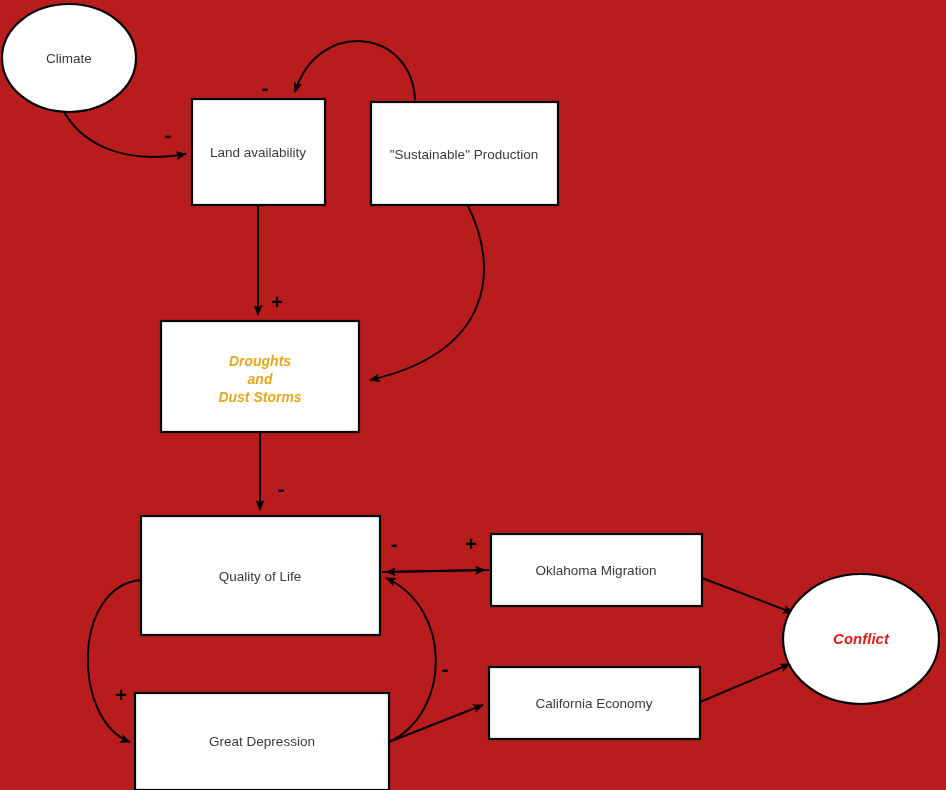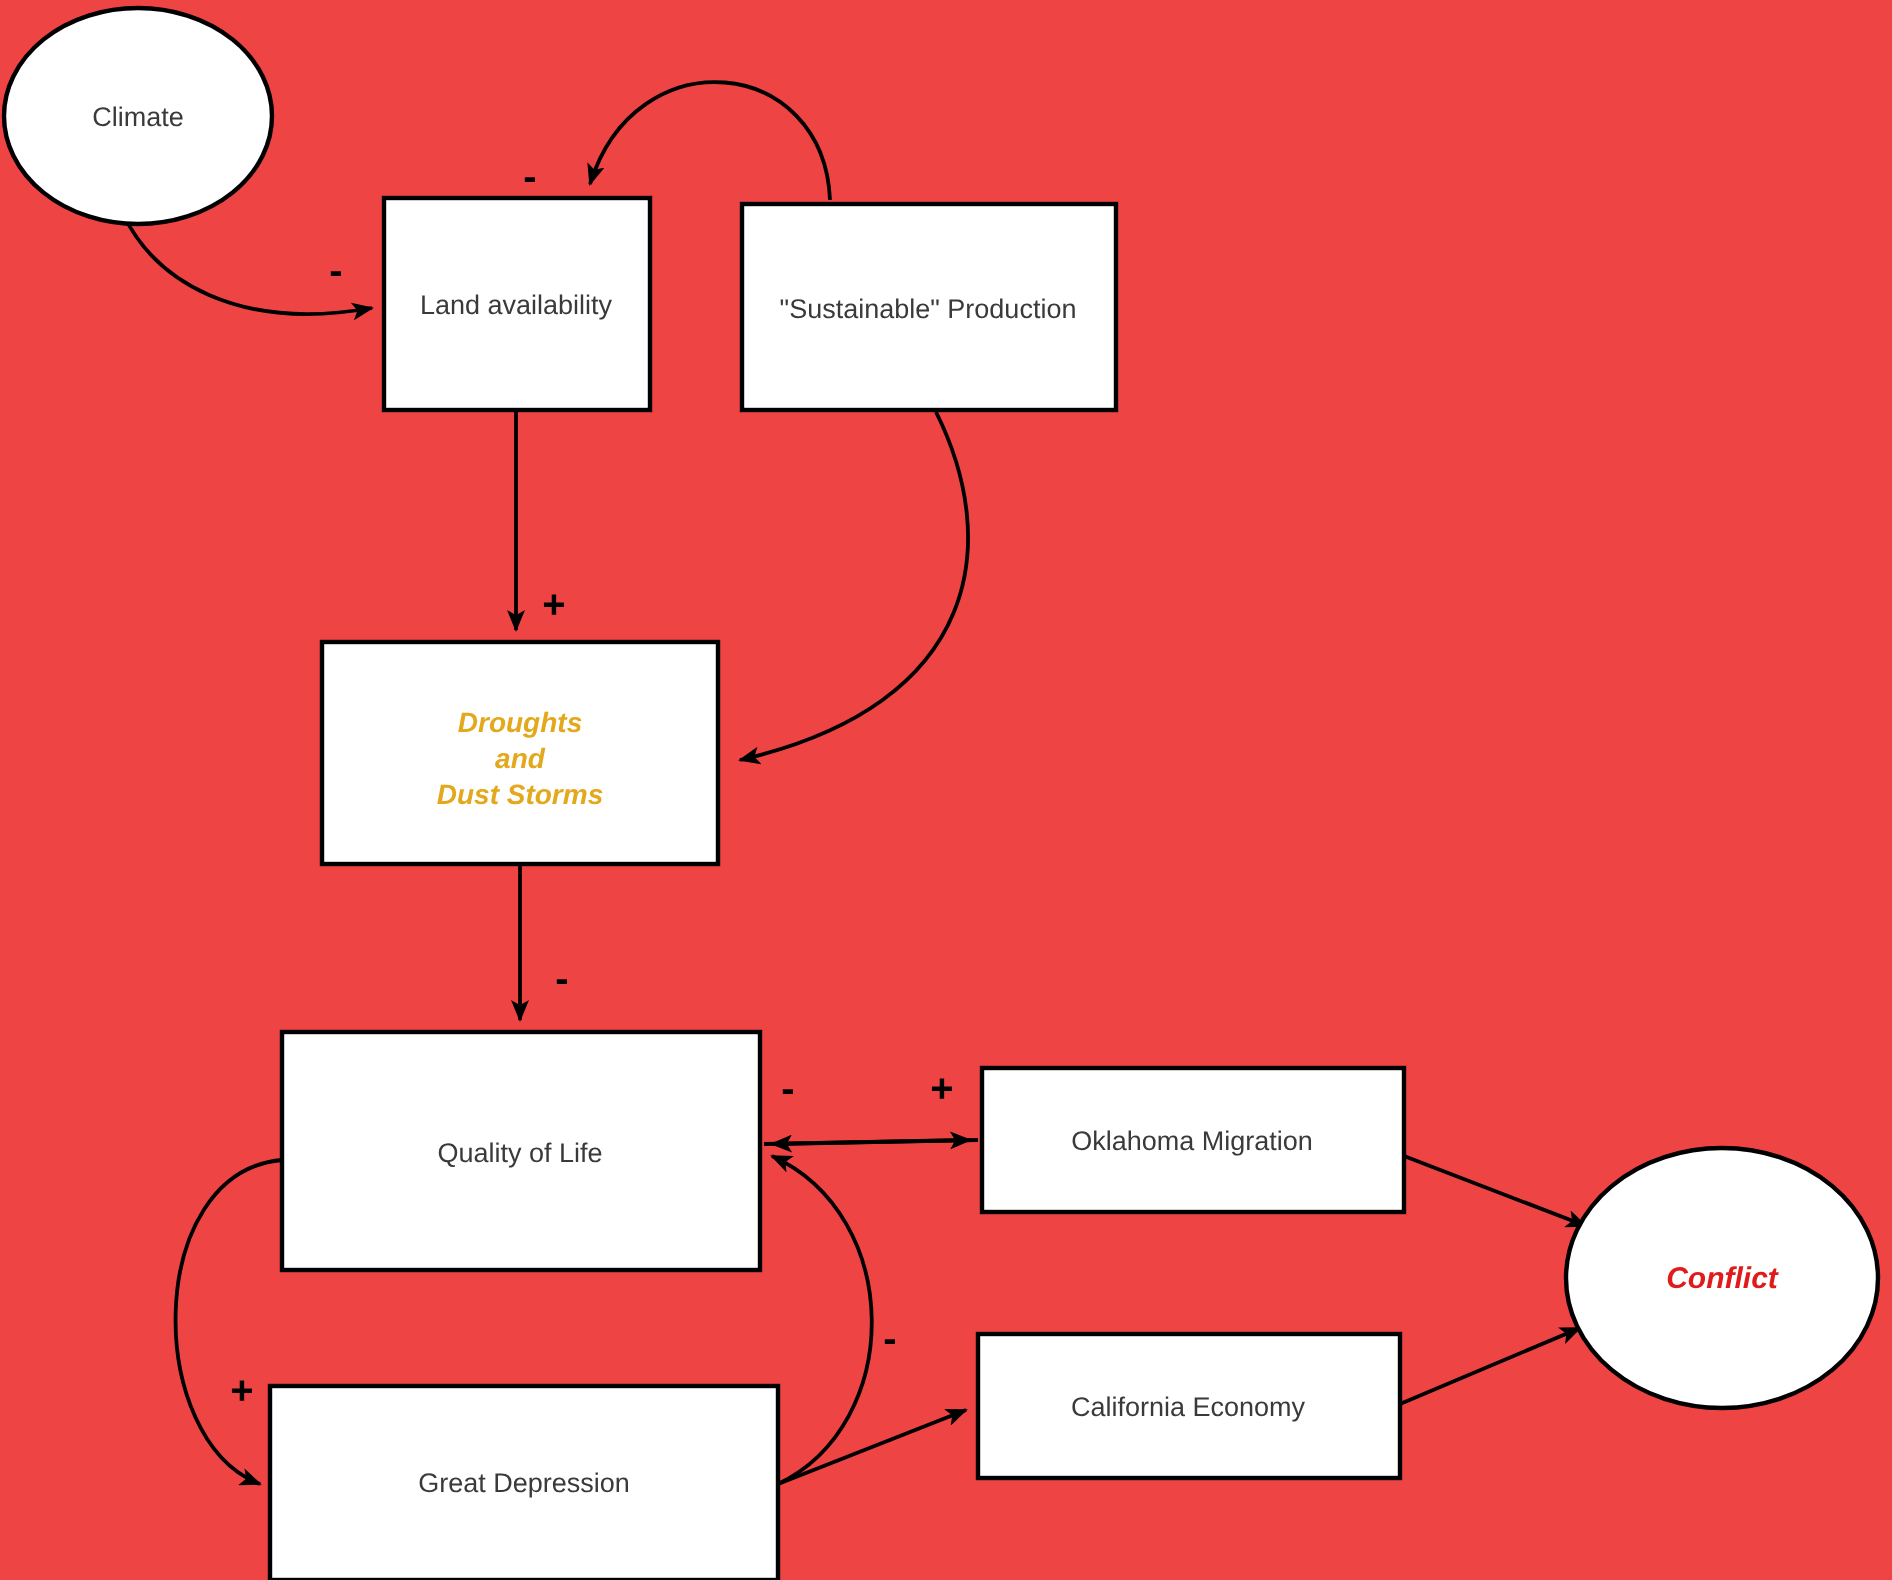--- a/index.html
+++ b/index.html
@@ -7,21 +7,21 @@
     padding: 0;
     background: #ffffff;
   }
   body {
     font-family: "Liberation Sans", sans-serif;
   }
   #canvas {
     position: relative;
     width: 946px;
     height: 790px;
-    background: #ef4444;
+    background: #b91c1c;
     overflow: hidden;
   }
   #diagram-svg {
     position: absolute;
     left: 0;
     top: 0;
     width: 946px;
     height: 790px;
   }
   .node-label {

